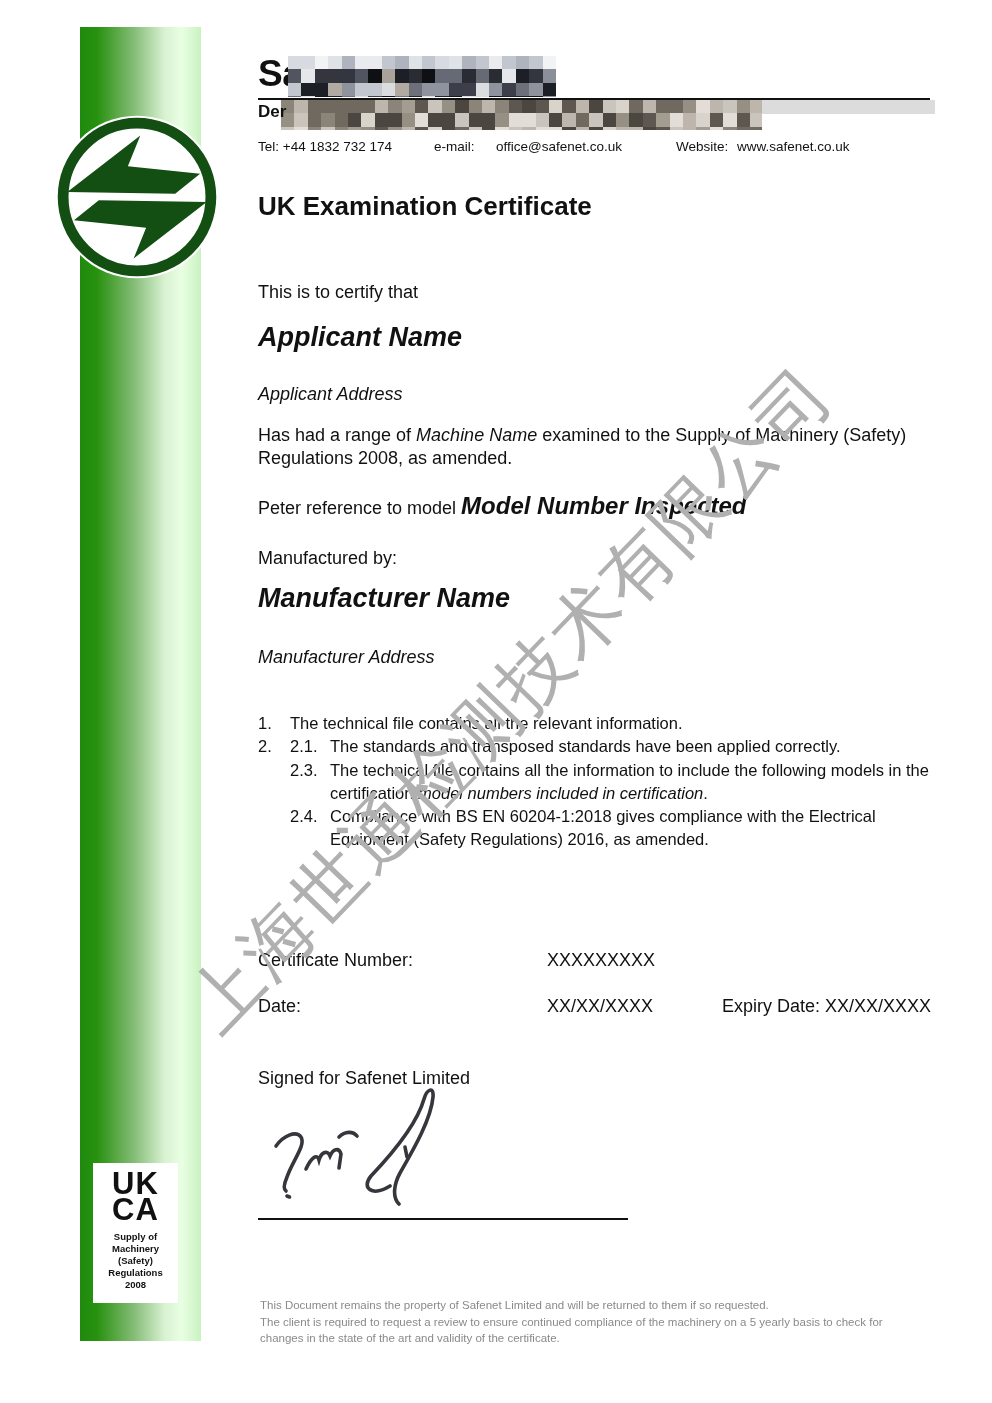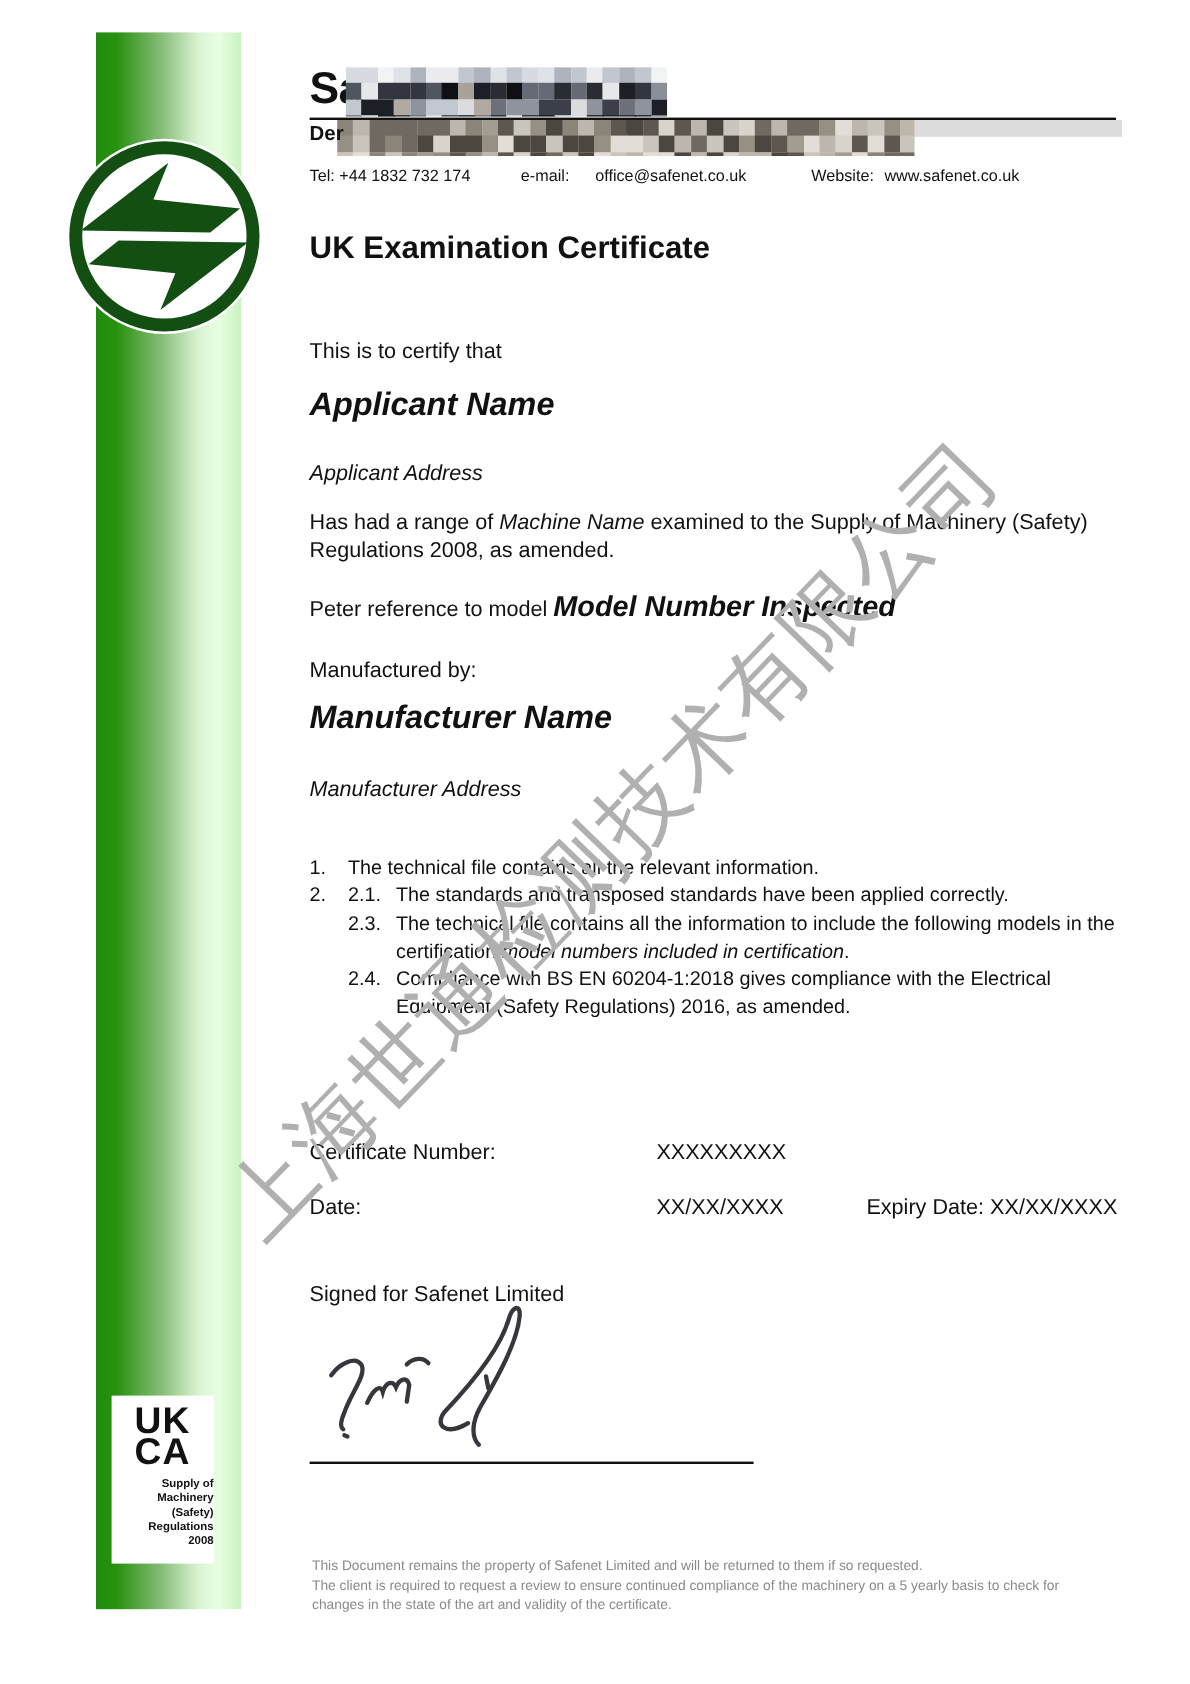--- a/index.html
+++ b/index.html
@@ -79,21 +79,21 @@
       <polygon points="8,47 52,13 44.5,31.5 88,36 73,48" fill="#134e13"></polygon>
       <polygon points="92,53 48,87 55.5,68.5 12,64 27,52" fill="#134e13"></polygon>
     </svg>
   </div>
 
   <div class="abs ukca">
     <div class="mark">
       <div>UK</div>
       <div>CA</div>
     </div>
-    <div class="cap" style="white-space:pre-line;text-align:right;">Supply of
+    <div class="cap" style="white-space:pre-line;">Supply of
 Machinery
 (Safety)
 Regulations
 2008</div>
   </div>
 
   <div class="abs coname">Sa</div>
   <div class="abs rule"></div>
   <div class="abs addr-strip"></div>
   <div class="abs name-redact redact-cells" id="nameRedact">

